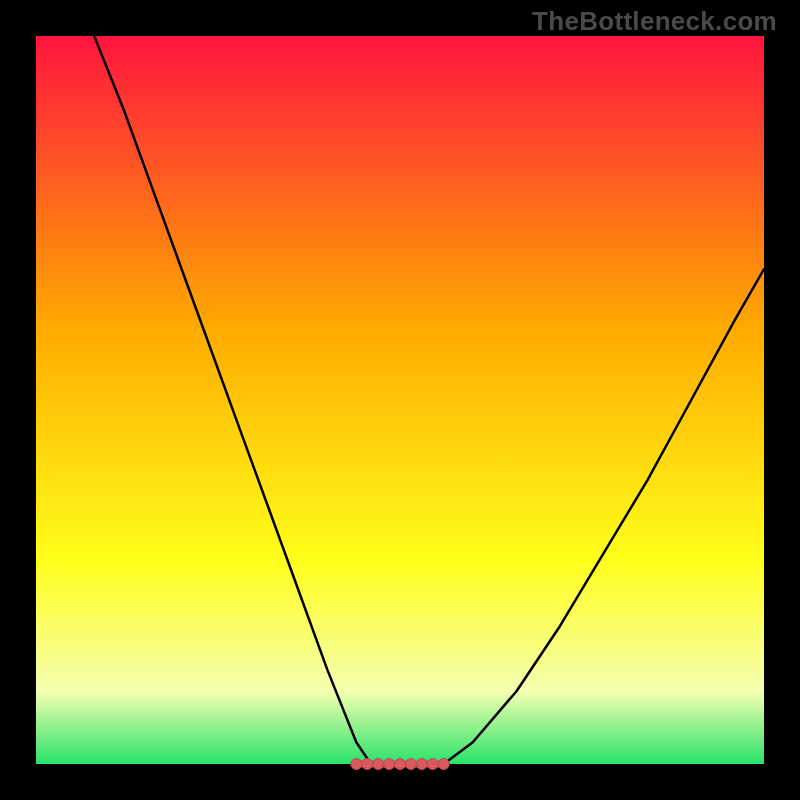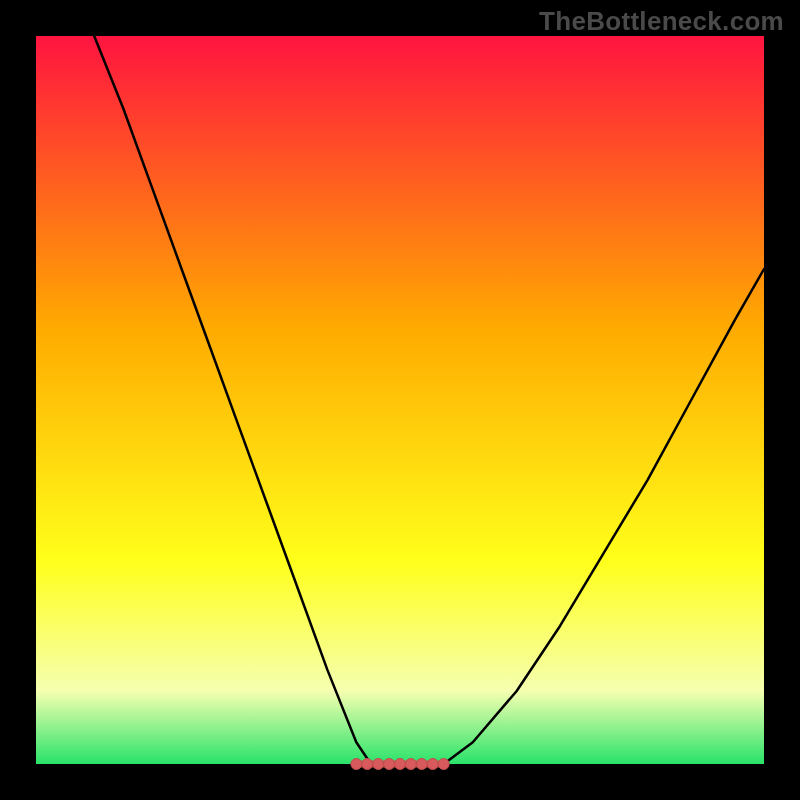--- a/index.html
+++ b/index.html
@@ -13,21 +13,21 @@
   }
   .frame {
     position: relative;
     width: 800px;
     height: 800px;
     background: #000;
   }
   .watermark {
     position: absolute;
     top: 6px;
-    right: 16px;
+    right: 23px;
     color: #4a4a4a;
     font-size: 26px;
     font-weight: 600;
     letter-spacing: 0.3px;
     user-select: none;
   }
   svg {
     display: block;
   }
 </style>

